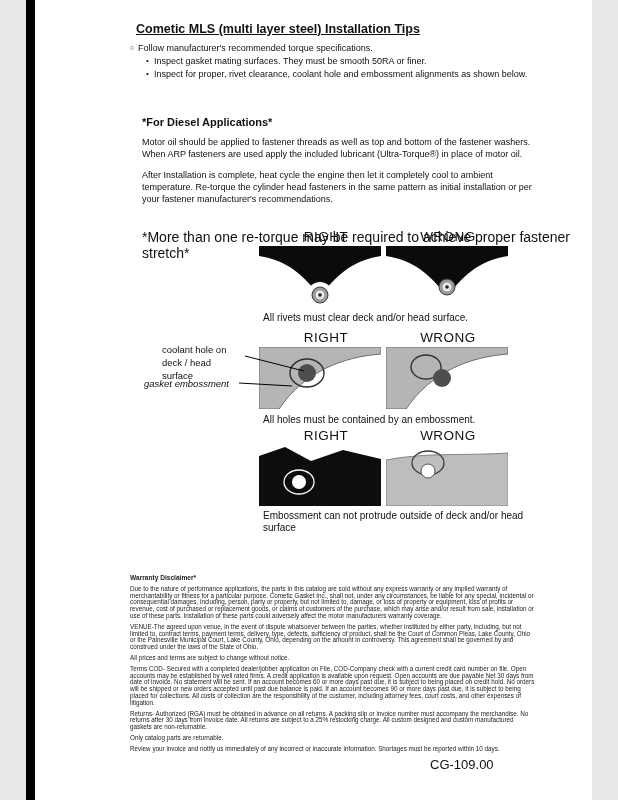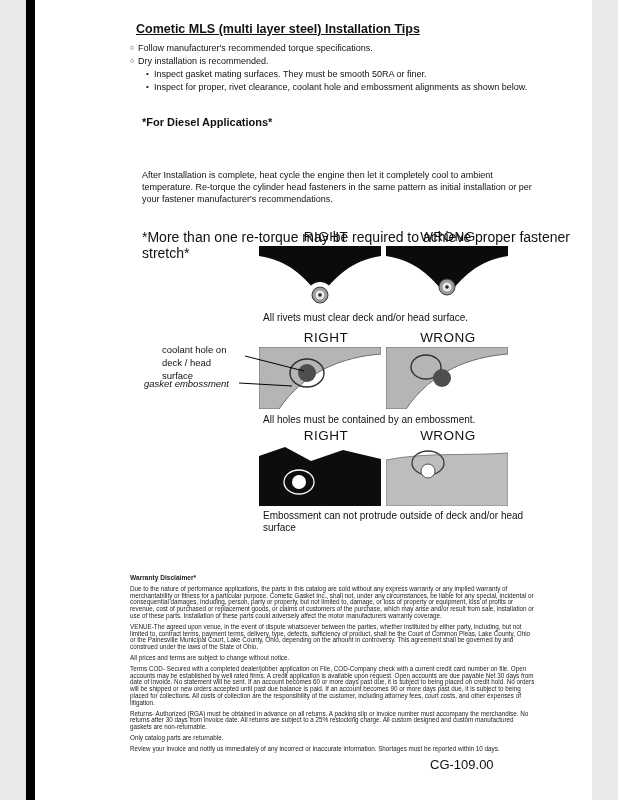--- a/index.html
+++ b/index.html
@@ -42,35 +42,32 @@
 <div class="page">
   <div class="left-bar"></div>
 
   <div class="title">Cometic MLS (multi layer steel) Installation Tips</div>
 
   <div class="tips">
     <div class="tip">
       <span class="mk">○</span>
       <span>Follow manufacturer's recommended torque specifications.</span>
     </div>
-    <div class="tip">
-      <span class="mk">○</span>
-      <span>Dry installation is recommended.</span>
-    </div>
     <div class="tip sub">
       <span class="mk">•</span>
       <span>Inspect gasket mating surfaces.  They must be smooth 50RA or finer.</span>
     </div>
     <div class="tip sub">
       <span class="mk">•</span>
       <span>Inspect for proper, rivet clearance, coolant hole and embossment alignments as shown below.</span>
     </div>
   </div>
 
   <div class="diesel-heading">*For Diesel Applications*</div>
+  <div class="para p1">Motor oil should be applied to fastener threads as well as top and bottom of the fastener washers. When ARP fasteners are used apply the included lubricant (Ultra-Torque®) in place of motor oil.</div>
   <div class="para p2">After Installation is complete, heat cycle the engine then let it completely cool to ambient temperature. Re-torque the cylinder head fasteners in the same pattern as initial installation or per your fastener manufacturer's recommendations.</div>
   <div class="note">*More than one re-torque may be required to achieve proper fastener stretch*</div>
 
   <div class="hdr-pair hdr1">
     <span>RIGHT</span>
     <span>WRONG</span>
   </div>
   <div class="img-pair img1">
     <svg width="122" height="62" viewBox="0 0 122 62">
       <path d="M0,0 H122 V10 C92,14 76,32 61,50 C46,32 30,14 0,10 Z" fill="#0b0b0b"></path>

